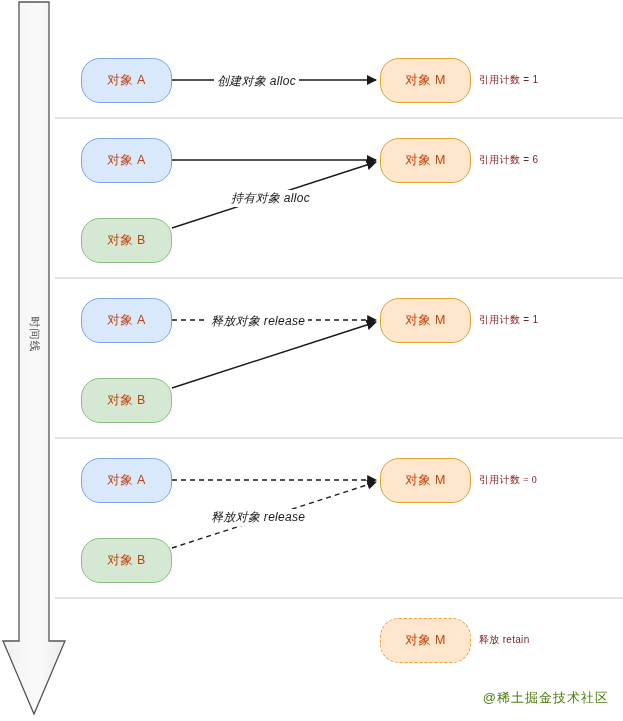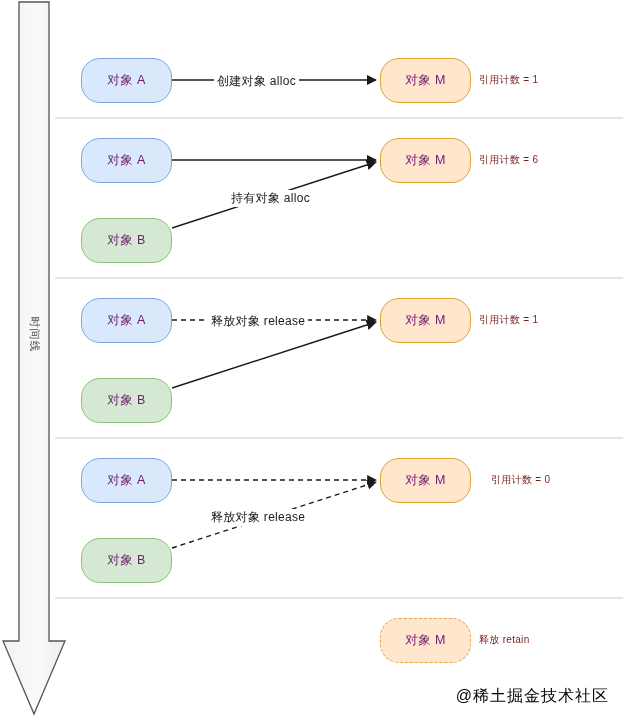--- a/index.html
+++ b/index.html
@@ -53,21 +53,21 @@
   
   .node {
     position: absolute;
     box-sizing: border-box;
     border-radius: 19px;
     border: 1.4px solid #888;
     display: flex;
     align-items: center;
     justify-content: center;
     font-size: 12.5px;
-    color: #701a75;
+    color: #c2410c;
     letter-spacing: 0.4px;
     white-space: nowrap;
   }
   .node.blue   { background: #dae8fc; border-color: #7ea6d8; }
   .node.green  { background: #d5e8d4; border-color: #8cc07e; }
   .node.orange { background: #ffe6cc; border-color: #e0a22c; }
   .node.orange-dashed {
     background: #ffe6cc;
     border: 1.6px dashed #e8a33d;
   }
@@ -83,39 +83,40 @@
 
   
   .edge-label {
     position: absolute;
     font-size: 12px;
     color: #1a1a1a;
     white-space: nowrap;
     background: #ffffff;
     padding: 0 3px;
     letter-spacing: 0.3px;
+    font-style: italic;
   }
 
   
   .edges {
     position: absolute;
     left: 0;
     top: 0;
     width: 623px;
     height: 721px;
     pointer-events: none;
   }
 
   
   .watermark {
     position: absolute;
     right: 14px;
     bottom: 14px;
-    font-size: 16px;
-    color: #000000;
+    font-size: 13px;
+    color: #4d7c0f;
     letter-spacing: 1px;
     white-space: nowrap;
   }
 </style>
 </head>
 <body>
 
 <div id="canvas">
 
   <svg class="timeline-arrow" viewBox="0 0 70 721" xmlns="http://www.w3.org/2000/svg">
@@ -171,20 +172,20 @@
   <div class="node blue" style="left:81px; top:298px; width:91px; height:45px;">对象 A</div>
   <div class="node green" style="left:81px; top:378px; width:91px; height:45px;">对象 B</div>
   <div class="node orange" style="left:380px; top:298px; width:91px; height:45px;">对象 M</div>
   <div class="edge-label" style="left:208px; top:313px;">释放对象 release</div>
   <div class="side-note" style="left:479px; top:313px;">引用计数 = 1</div>
 
   <div class="node blue" style="left:81px; top:458px; width:91px; height:45px;">对象 A</div>
   <div class="node green" style="left:81px; top:538px; width:91px; height:45px;">对象 B</div>
   <div class="node orange" style="left:380px; top:458px; width:91px; height:45px;">对象 M</div>
   <div class="edge-label" style="left:208px; top:509px;">释放对象 release</div>
-  <div class="side-note" style="left:491px; top:473px;">引用计数 = 0</div>
+  <div class="side-note" style="left:479px; top:473px;font-family:Liberation Serif, serif;">引用计数 = 0</div>
 
   <div class="node orange-dashed" style="left:380px; top:618px; width:91px; height:45px;">对象 M</div>
   <div class="side-note" style="left:479px; top:633px;">释放 retain</div>
 
   <div class="watermark">@稀土掘金技术社区</div>
 
 </div>
 
 </body></html>

